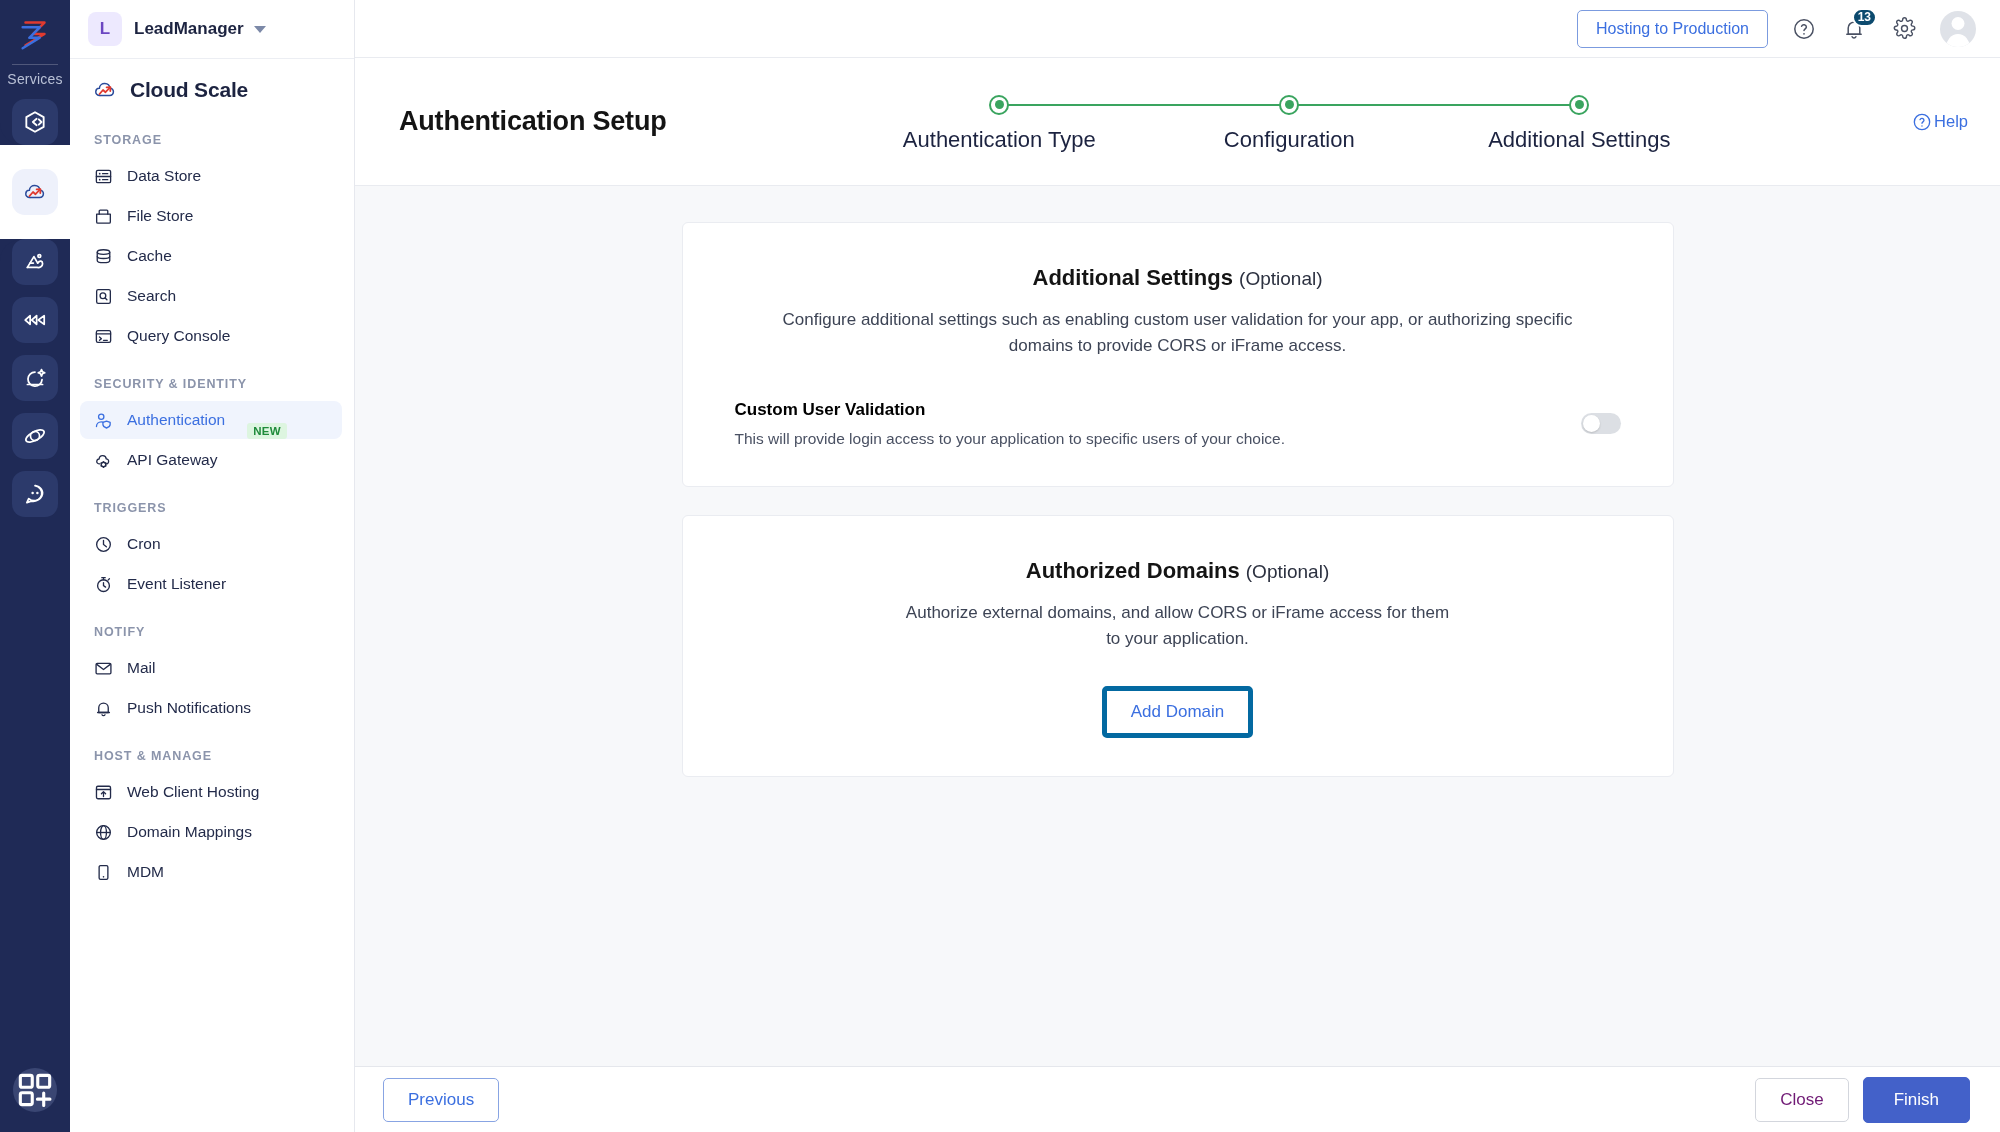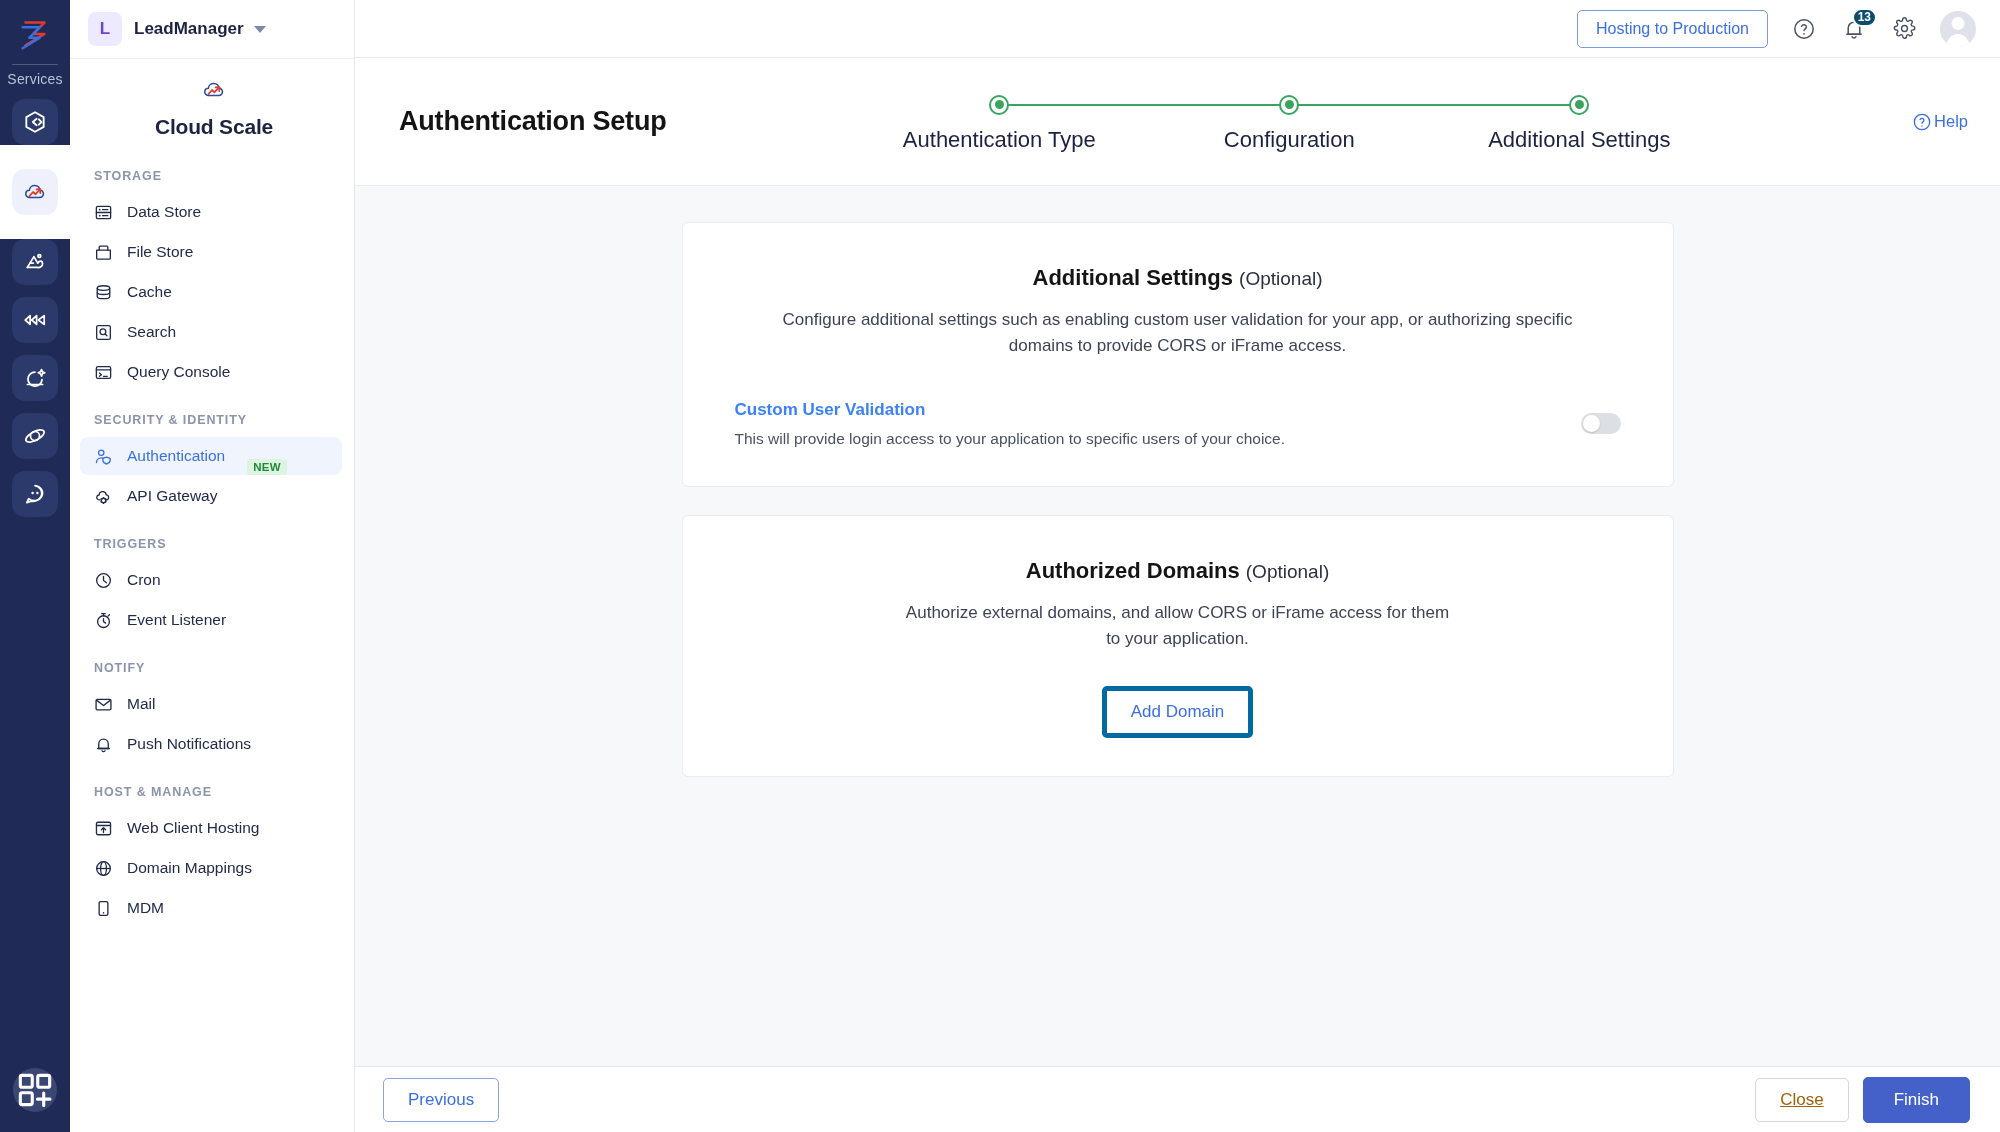--- a/index.html
+++ b/index.html
@@ -71,21 +71,21 @@
     color: #6b46c1; font-size: 17px; font-weight: 600;
     display: flex; align-items: center; justify-content: center; margin-right: 12px;
   }
   .app-name { font-size: 17px; font-weight: 600; color: #1c2340; }
   .caret-down {
     width: 0; height: 0; border-left: 6px solid transparent; border-right: 6px solid transparent;
     border-top: 7px solid #7c89a8; margin-left: 10px;
   }
   .sb-product {
     display: flex; align-items: center; gap: 12px;
-    padding: 18px 18px 10px 22px; border-top: 1px solid #eceef3; flex-direction: column;
+    padding: 18px 18px 10px 22px; border-top: 1px solid #eceef3;
   }
   .sb-product-name { font-size: 21px; font-weight: 600; color: #1c2340; letter-spacing: -.2px; }
   .sb-scroll { padding-bottom: 30px; }
   .sb-group-label {
     font-size: 12.5px; letter-spacing: .9px; color: #8b94ab; font-weight: 600;
     padding: 20px 0 8px 24px; text-transform: uppercase;
   }
   .sb-item {
     display: flex; align-items: center; gap: 14px;
     height: 38px; margin: 2px 12px 2px 10px; padding-left: 14px;
@@ -169,21 +169,21 @@
   .card-title { text-align: center; font-size: 22px; color: #141414; font-weight: 700; }
   .card-title .opt { font-weight: 400; font-size: 19px; color: #2c3140; }
   .card-desc {
     text-align: center; font-size: 17px; color: #3d4455; line-height: 1.55;
     margin-top: 16px; max-width: 800px; margin-left: auto; margin-right: auto;
   }
   .setting-row {
     display: flex; align-items: center; justify-content: space-between;
     margin-top: 40px; gap: 30px;
   }
-  .setting-text h4 { font-size: 17px; font-weight: 700; color: #3b82f6; margin-bottom: 10px; }
+  .setting-text h4 { font-size: 17px; font-weight: 700; color: #000000; margin-bottom: 10px; }
   .setting-text p { font-size: 15.5px; color: #4a5163; }
   .toggle {
     width: 40px; height: 21px; border-radius: 11px; background: #dcdfe4;
     position: relative; cursor: pointer; flex: 0 0 40px;
   }
   .toggle .knob {
     position: absolute; left: 2px; top: 2px; width: 17px; height: 17px;
     border-radius: 50%; background: #fff;
     box-shadow: 0 1px 2px rgba(0,0,0,.16);
   }
@@ -198,21 +198,21 @@
   .footer {
     height: 66px; background: #fff; border-top: 1px solid #e5e7ec;
     display: flex; align-items: center; justify-content: space-between;
     padding: 0 30px 0 28px;
   }
   .btn {
     font-size: 17px; padding: 11px 24px; border-radius: 5px; cursor: pointer;
     font-family: inherit; border: 1px solid transparent; background: #fff;
   }
   .btn-prev { border-color: #88a4e3; color: #3b6fe0; }
-  .btn-close { border-color: #d3d6dd; color: #a16207; text-decoration: underline; }
+  .btn-close { border-color: #d3d6dd; color: #701a75; }
   .btn-finish { background: #4361c9; color: #fff; border-color: #4361c9; padding: 12px 30px; }
   .footer-right { display: flex; gap: 14px; align-items: center; }
 </style>
 </head>
 <body>
 
 <div class="app">
 
   <div class="rail">
     <div class="rail-logo">

